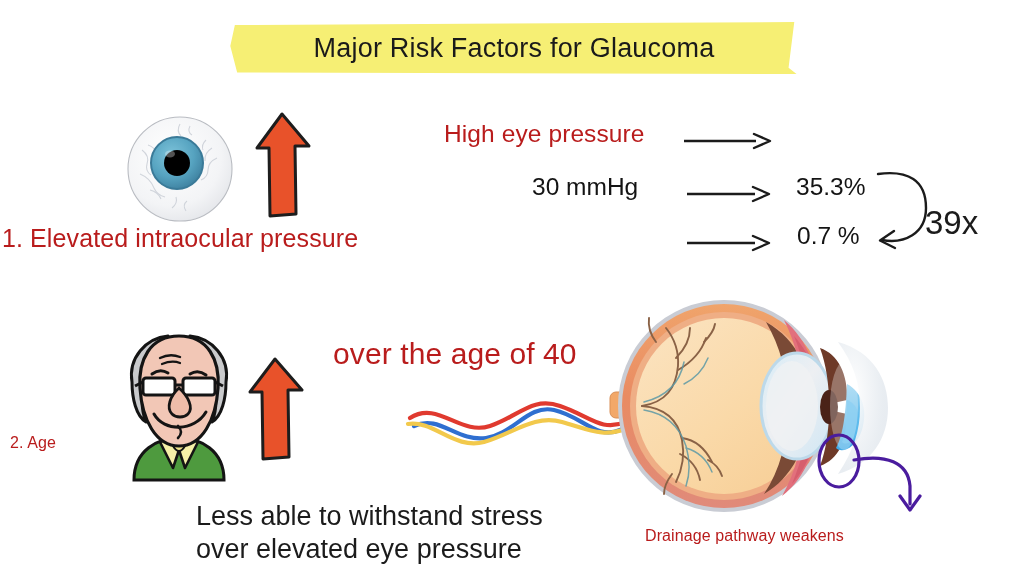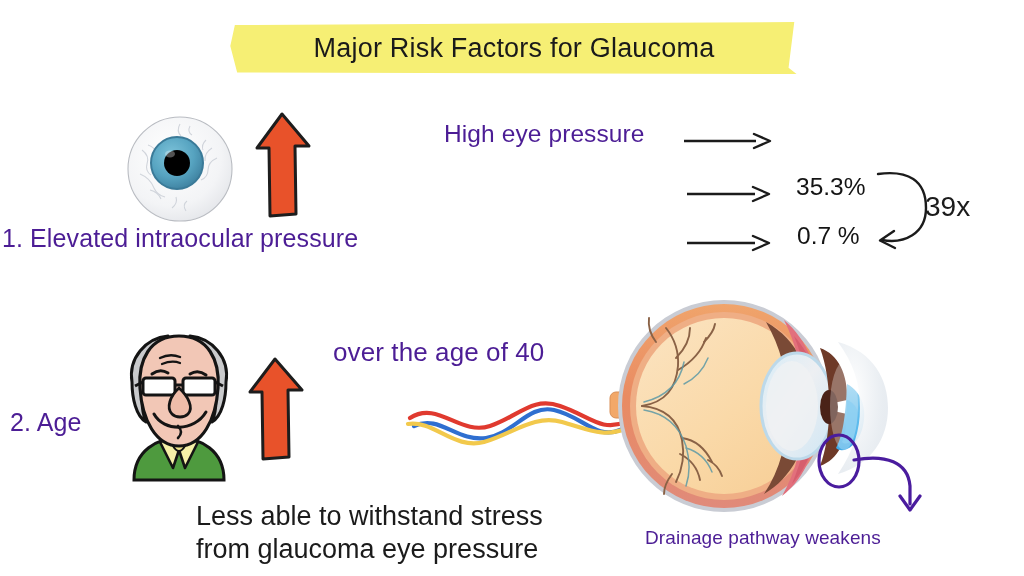--- a/index.html
+++ b/index.html
@@ -22,43 +22,43 @@
     clip-path:polygon(1.2% 6%, 99.0% 0%, 98.0% 88%, 99.4% 100%, 1.6% 97%, 0.4% 46%);
   }
   #title-text{
     position:absolute;left:228px;top:12px;width:572px;height:52px;
     display:flex;align-items:center;justify-content:center;
     font-size:27px;font-weight:400;letter-spacing:.2px;color:#1a1a1a;
     white-space:nowrap;
   }
 
   
-  .body-text{font-size:24.5px;color:#4c1d95;white-space:nowrap;letter-spacing:.1px;}
+  .body-text{font-size:24.5px;color:#b91c1c;white-space:nowrap;letter-spacing:.1px;}
   .num-text{font-size:24.5px;color:#141414;white-space:nowrap;}
   .cap-text{font-size:27px;color:#1b1b1b;line-height:1.22;}
 
   
   #label-iop{left:2px;top:224px;font-size:25px;}
-  #label-age{left:10px;top:408px;font-size:25px;}
-  #label-over40{left:333px;top:337px;font-size:26px;}
+  #label-age{left:10px;top:434px;font-size:16px;}
+  #label-over40{left:333px;top:337px;font-size:30px;}
   #cap-stress{left:196px;top:500px;width:400px;text-align:left;}
-  #cap-drainage{left:645px;top:527px;font-size:19px;}
+  #cap-drainage{left:645px;top:527px;font-size:16px;}
 
   
   #row-head{left:444px;top:120px;width:580px;height:32px;}
   #row-30{left:444px;top:173px;width:580px;height:32px;}
   #row-15{left:444px;top:222px;width:580px;height:32px;}
 
   #txt-high{left:0px;top:0px;}
   #txt-risk{left:334px;top:0px;}
   #txt-30{left:88px;top:0px;}
   #txt-254{left:352px;top:0px;}
   #txt-15{left:93px;top:0px;}
   #txt-07{left:353px;top:0px;}
-  #txt-39x{left:925px;top:191px;font-size:28px;}
+  #txt-39x{left:925px;top:204px;font-size:33px;}
 
   svg{display:block;overflow:visible;}
   .no-sel{user-select:none;}
 </style>
 </head>
 <body>
 
 <div class="stage">
 
   <div class="abs" id="title-wrap">
@@ -112,20 +112,21 @@
     <div class="abs body-text no-sel" id="txt-high">High eye pressure</div>
     <div class="abs" style="left:240px;top:13px;">
       <svg width="88" height="16" viewBox="0 0 88 16">
         <line x1="0" y1="8" x2="72" y2="8" stroke="#1b1b1b" stroke-width="2.4"></line>
         <polyline points="70,1 86,8 70,15" fill="none" stroke="#1b1b1b" stroke-width="2.4" stroke-linecap="round" stroke-linejoin="round"></polyline>
       </svg>
     </div>
   </div>
 
   <div class="abs" id="row-30">
+    <div class="abs num-text no-sel" id="txt-30">30 mmHg</div>
     <div class="abs" style="left:243px;top:13px;">
       <svg width="84" height="16" viewBox="0 0 84 16">
         <line x1="0" y1="8" x2="68" y2="8" stroke="#1b1b1b" stroke-width="2.4"></line>
         <polyline points="66,1 82,8 66,15" fill="none" stroke="#1b1b1b" stroke-width="2.4" stroke-linecap="round" stroke-linejoin="round"></polyline>
       </svg>
     </div>
     <div class="abs num-text no-sel" id="txt-254">35.3%</div>
   </div>
 
   <div class="abs" id="row-15">
@@ -187,21 +188,21 @@
       <path d="M29 4 L56 35 L42 35 L43 102 L17 104 L16 37 L4 37 Z" fill="#E8522A" stroke="#1d1d1d" stroke-width="3" stroke-linejoin="round"></path>
     </svg>
   </div>
 
   <div class="abs body-text no-sel" id="label-age">2. Age</div>
 
   <div class="abs body-text no-sel" id="label-over40">over the age of 40</div>
 
   <div class="abs cap-text no-sel" id="cap-stress">
     <div>Less able to withstand stress</div>
-    <div>from glaucoma eye pressure</div>
+    <div>over elevated eye pressure</div>
   </div>
 
   <div class="abs" style="left:404px;top:380px;">
     <svg width="250" height="80" viewBox="0 0 250 80">
       <g fill="none" stroke-width="4.2" stroke-linecap="round">
         <path d="M6 38 C34 20, 56 56, 86 46 C114 37, 128 16, 156 26 C186 36, 196 52, 222 42 C234 37, 242 34, 249 33" stroke="#E03A2F"></path>
         <path d="M10 46 C36 34, 52 62, 82 58 C110 54, 124 24, 150 30 C178 36, 192 60, 216 50 C232 43, 242 39, 249 37" stroke="#2F6FD0"></path>
         <path d="M4 44 C30 40, 50 70, 80 62 C108 54, 130 34, 158 42 C186 50, 200 58, 224 48 C236 43, 243 40, 249 39" stroke="#F2C94C"></path>
       </g>
     </svg>

